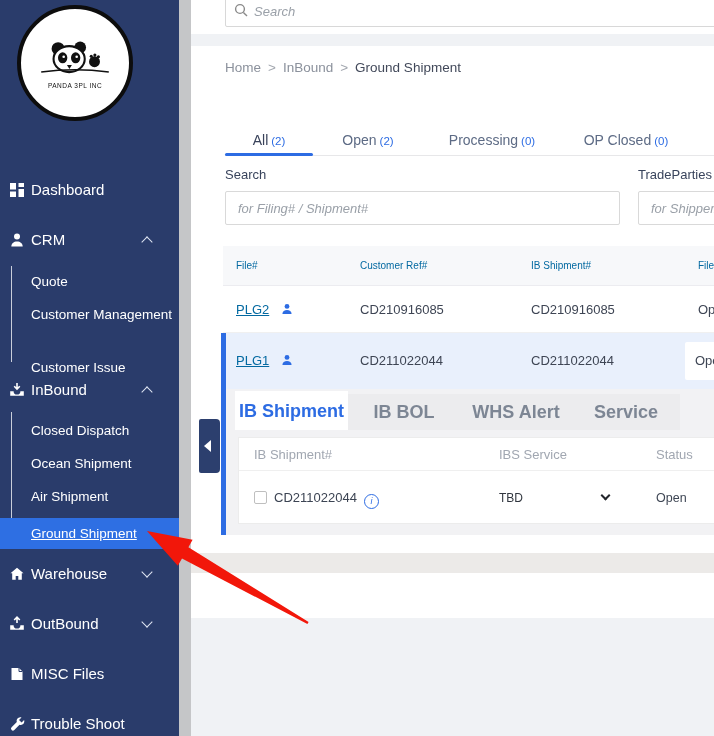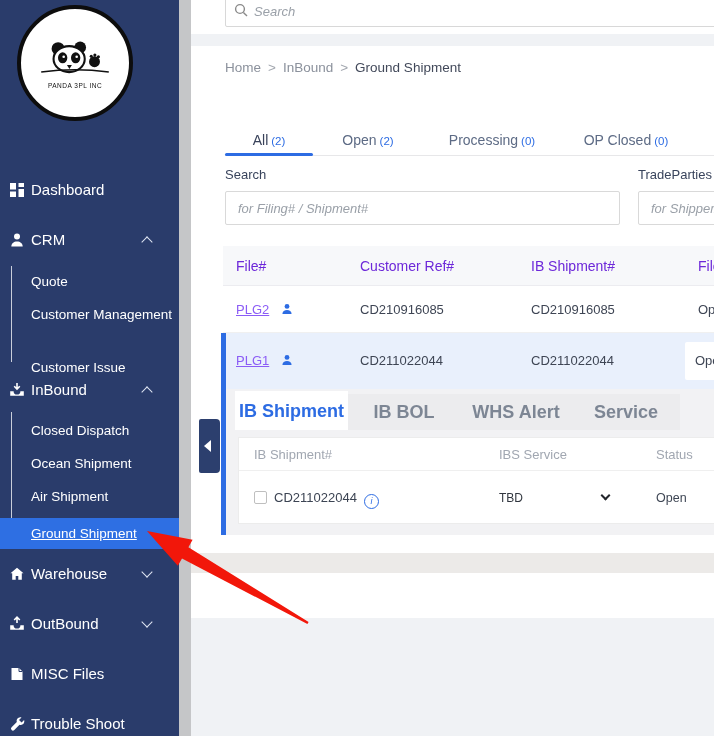--- a/index.html
+++ b/index.html
@@ -45,28 +45,28 @@
   .tab-border { position:absolute; left:34px; top:109px; width:489px; height:1px; background:#e7e7e9; }
 
   .flt-label { position:absolute; top:121px; font-size:13px; color:#39445c; white-space:nowrap; }
   .flt-input { position:absolute; top:145px; height:34px; background:#fff; border:1px solid #d9d9d9; border-radius:2px; }
   .flt-input input { width:100%; height:100%; border:none; outline:none; padding:0 12px; font-size:13px; font-family:inherit; color:#555; background:transparent; }
 
   
   .tbl { position:absolute; left:32px; top:200px; width:680px; }
   .tbl-row { display:flex; width:680px; }
   .tbl-head { height:40px; background:#f7f8fa; border-bottom:1px solid #ececf0; }
-  .tbl-head .c { line-height:40px; font-size:14px; color:#6d28d9; }
+  .tbl-head .c { line-height:40px; font-size:10px; color:#0369a1; }
   .tbl-r1 { height:47px; background:#fff; border-bottom:1px solid #f0f0f0; }
   .tbl-r1 .c { line-height:47px; font-size:13px; color:#3e4554; }
   .tbl-r2 { height:56px; background:#e9f0fc; }
   .tbl-r2 .c { line-height:56px; font-size:13px; color:#3e4554; }
   .c { padding-left:13px; white-space:nowrap; overflow:hidden; }
   .c1 { width:124px; } .c2 { width:171px; } .c3 { width:167px; } .c4 { width:218px; }
-  .plg-link { text-decoration:underline; color:#8b5cf6; cursor:pointer; }
+  .plg-link { text-decoration:underline; color:#0369a1; cursor:pointer; }
   .person-ic { display:inline-block; margin-left:8px; vertical-align:-1px; cursor:pointer; }
   .status-box { margin-top:9px; margin-left:0; width:180px; height:38px; background:#fff; border-radius:2px; line-height:38px; padding-left:10px; cursor:pointer; }
 
   .blue-strip { position:absolute; left:30px; top:287px; width:5px; height:202px; background:#2d6ce3; }
 
   
   .panel { position:absolute; left:35px; top:343px; width:488px; height:146px; background:#f2f2f4; }
   .subtab-strip { position:absolute; left:44px; top:348px; width:445px; height:36px; background:#ececee; }
   .subtab { position:absolute; top:348px; height:36px; line-height:36px; text-align:center; font-size:18px; font-weight:bold; color:#7d8694; cursor:pointer; }
   .subtab.active { top:345px; height:39px; line-height:41px; background:#fff; color:#2d6ce3; z-index:2; }

